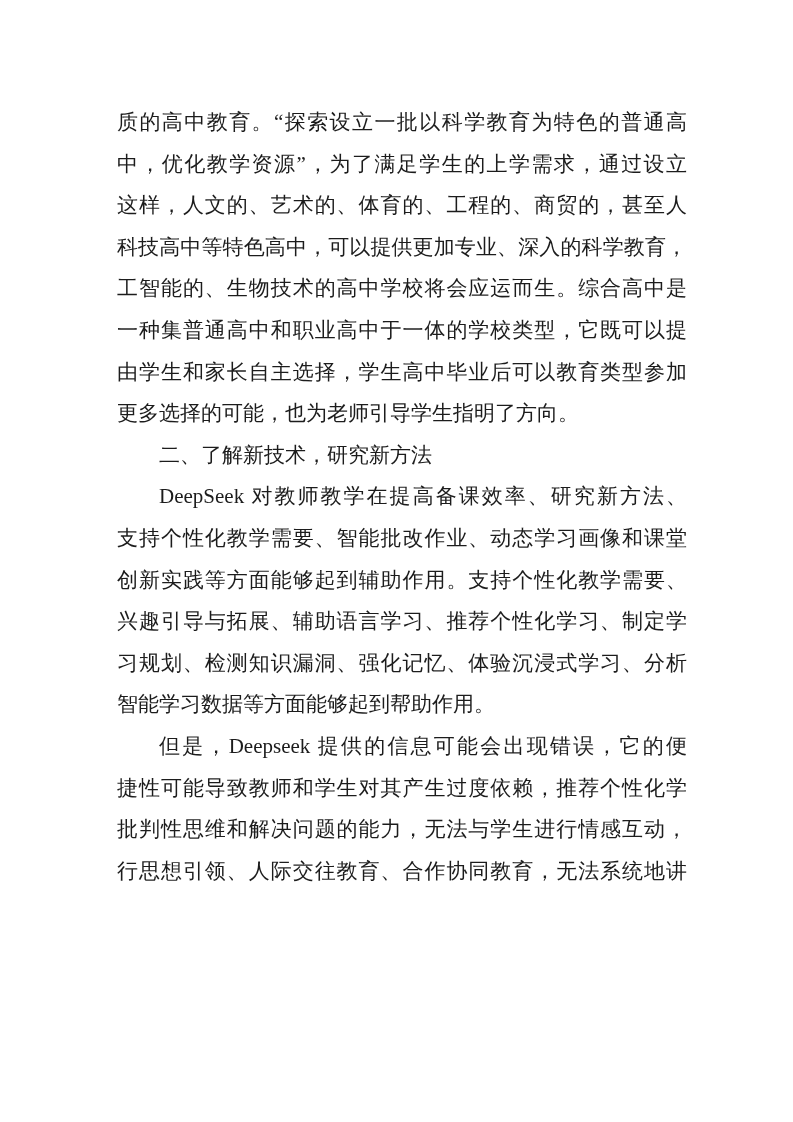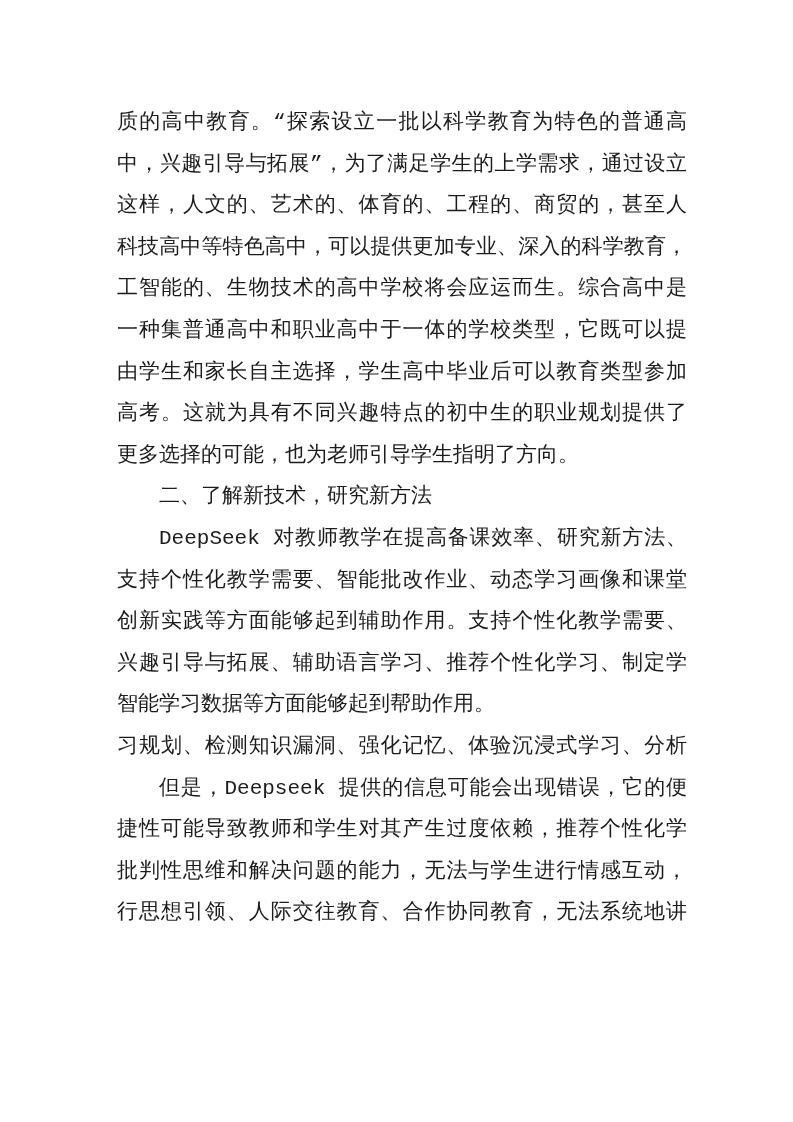--- a/index.html
+++ b/index.html
@@ -6,21 +6,21 @@
     margin: 0;
     padding: 0;
     background: #ffffff;
   }
   .page {
     position: relative;
     width: 793px;
     height: 1058px;
     background: #ffffff;
     overflow: hidden;
-    font-family: Liberation Mono, monospace;
+    font-family: Liberation Serif, serif;
   }
   .text-column {
     position: absolute;
     left: 117px;
     top: 102px;
     width: 570px;
     color: #1c1c1c;
     font-size: 21px;
     line-height: 41.6px;
   }
@@ -43,50 +43,49 @@
   }
 </style>
 </head>
 <body>
 
 <main class="page" style="background: rgb(255, 255, 255);">
   <section class="text-column" style="color: rgb(28, 28, 28);">
 
       <div class="line justify">质的高中教育。“探索设立一批以科学教育为特色的普通高</div>
 
-      <div class="line justify">中，兴趣引导与拓展”，为了满足学生的上学需求，通过设立</div>
+      <div class="line justify">中，优化教学资源”，为了满足学生的上学需求，通过设立</div>
 
       <div class="line justify">这样，人文的、艺术的、体育的、工程的、商贸的，甚至人</div>
 
       <div class="line justify">科技高中等特色高中，可以提供更加专业、深入的科学教育，</div>
 
       <div class="line justify">工智能的、生物技术的高中学校将会应运而生。综合高中是</div>
 
       <div class="line justify">一种集普通高中和职业高中于一体的学校类型，它既可以提</div>
 
 
       <div class="line justify">由学生和家长自主选择，学生高中毕业后可以教育类型参加</div>
 
-      <div class="line justify">高考。这就为具有不同兴趣特点的初中生的职业规划提供了</div>
 
       <div class="line left">更多选择的可能，也为老师引导学生指明了方向。</div>
 
       <div class="line left indent">二、了解新技术，研究新方法</div>
 
       <div class="line justify indent">DeepSeek 对教师教学在提高备课效率、研究新方法、</div>
 
       <div class="line justify">支持个性化教学需要、智能批改作业、动态学习画像和课堂</div>
 
       <div class="line justify">创新实践等方面能够起到辅助作用。支持个性化教学需要、</div>
 
       <div class="line justify">兴趣引导与拓展、辅助语言学习、推荐个性化学习、制定学</div>
 
+      <div class="line justify">习规划、检测知识漏洞、强化记忆、体验沉浸式学习、分析</div>
+
       <div class="line left">智能学习数据等方面能够起到帮助作用。</div>
-
-      <div class="line justify">习规划、检测知识漏洞、强化记忆、体验沉浸式学习、分析</div>
 
       <div class="line justify indent">但是，Deepseek 提供的信息可能会出现错误，它的便</div>
 
       <div class="line justify">捷性可能导致教师和学生对其产生过度依赖，推荐个性化学习、</div>
 
       <div class="line justify">批判性思维和解决问题的能力，无法与学生进行情感互动，</div>
 
 
       <div class="line justify">行思想引领、人际交往教育、合作协同教育，无法系统地讲</div>
     </section>

